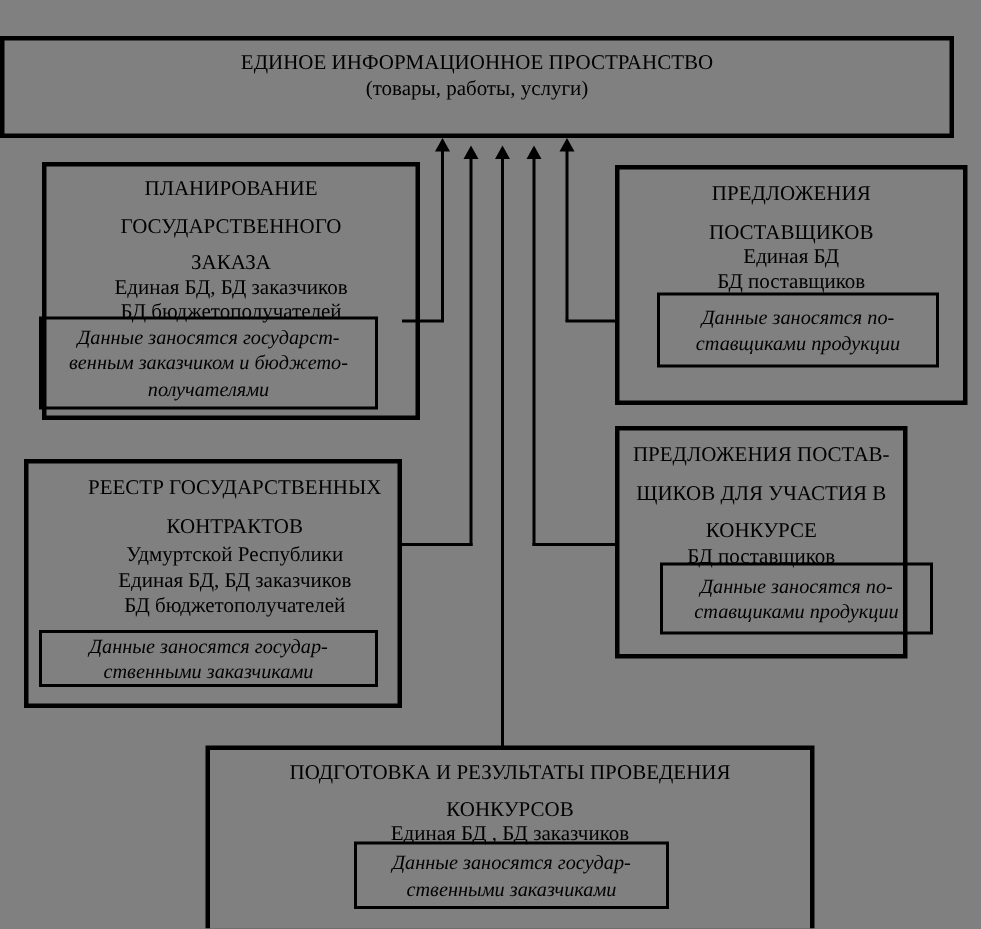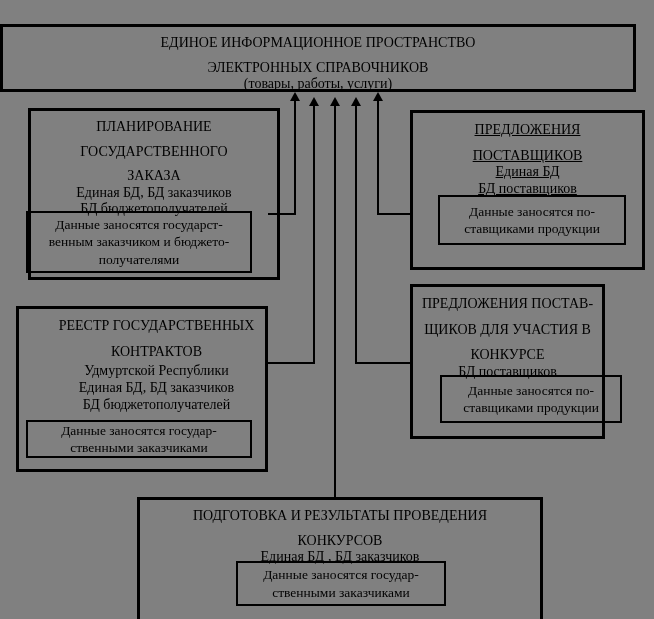--- a/index.html
+++ b/index.html
@@ -25,20 +25,21 @@
   }
   .inner-box {
     position: absolute;
     border: 2px solid #000000;
     box-sizing: border-box;
     background: transparent;
     text-align: center;
     display: flex;
     flex-direction: column;
     justify-content: center;
+    font-style: italic;
   }
   .title {
     font-weight: normal;
     letter-spacing: 0px;
     line-height: 1.18;
   }
   .sub {
     line-height: 1.2;
   }
   .t-caps { font-size: 14px; }
@@ -62,21 +63,21 @@
     height: 0;
     border-left: 5px solid transparent;
     border-right: 5px solid transparent;
     border-bottom: 9px solid #000000;
   }
 
   
   #box-unified-space { left: 0;  top: 24px;  width: 636px; height: 68px; }
   #box-planning      { left: 28px;  top: 108px; width: 252px; height: 172px; }
   #box-registry      { left: 16px;  top: 306px; width: 252px; height: 166px; padding-left: 29px; }
-  #box-offers        { left: 410px; top: 110px; width: 235px; height: 160px; text-decoration: underline; }
+  #box-offers        { left: 410px; top: 110px; width: 235px; height: 160px; }
   #box-tender-offers { left: 410px; top: 284px; width: 195px; height: 155px; }
   #box-preparation   { left: 137px; top: 497px; width: 406px; height: 125px; }
 
   #box-unified-space .title { margin-top: 8px; }
   #box-planning .title { margin-top: 8px; }
   #box-registry .title { margin-top: 9px; }
   #box-offers .title  { margin-top: 9px; }
   #box-tender-offers .title { margin-top: 9px; }
   #box-preparation .title { margin-top: 8px; }
 
@@ -88,21 +89,20 @@
 
   .spacer-line { display: block; height: 3px; }
 </style>
 </head>
 <body>
 
 <div id="canvas">
 
   <div class="box" id="box-unified-space">
     <div class="title t-caps">ЕДИНОЕ ИНФОРМАЦИОННОЕ ПРОСТРАНСТВО</div>
-    <div class="title t-caps">ЭЛЕКТРОННЫХ СПРАВОЧНИКОВ</div>
     <div class="sub t-body">(товары, работы, услуги)</div>
   </div>
 
   <div class="box" id="box-planning">
     <div class="title t-caps">ПЛАНИРОВАНИЕ</div>
     <div class="title t-caps">ГОСУДАРСТВЕННОГО</div>
     <div class="title t-caps">ЗАКАЗА</div>
     <div class="sub t-body">Единая БД,  БД заказчиков</div>
     <div class="sub t-body">БД бюджетополучателей</div>
   </div>

